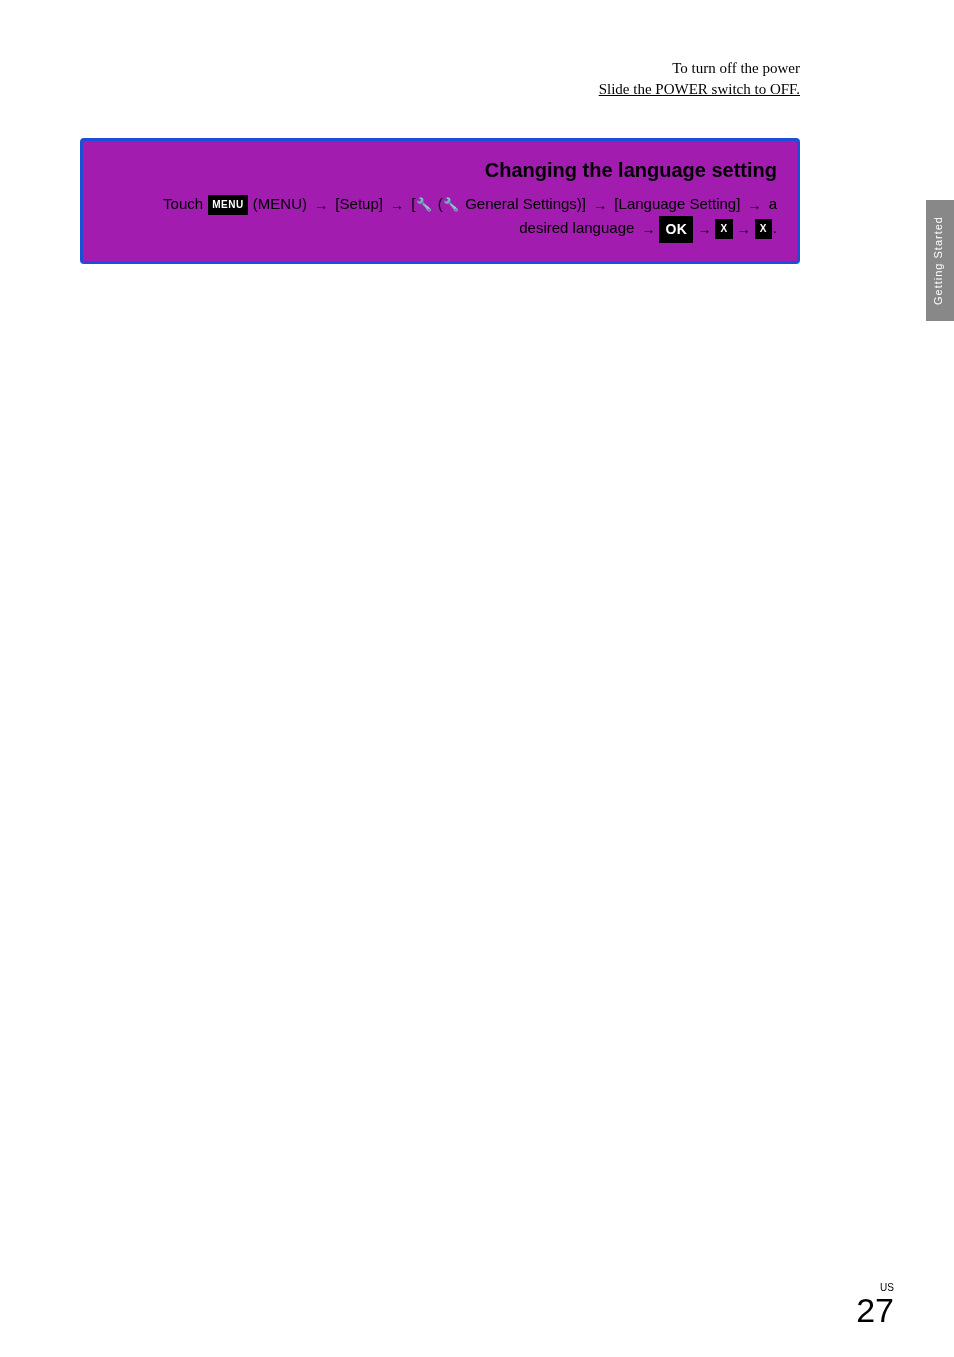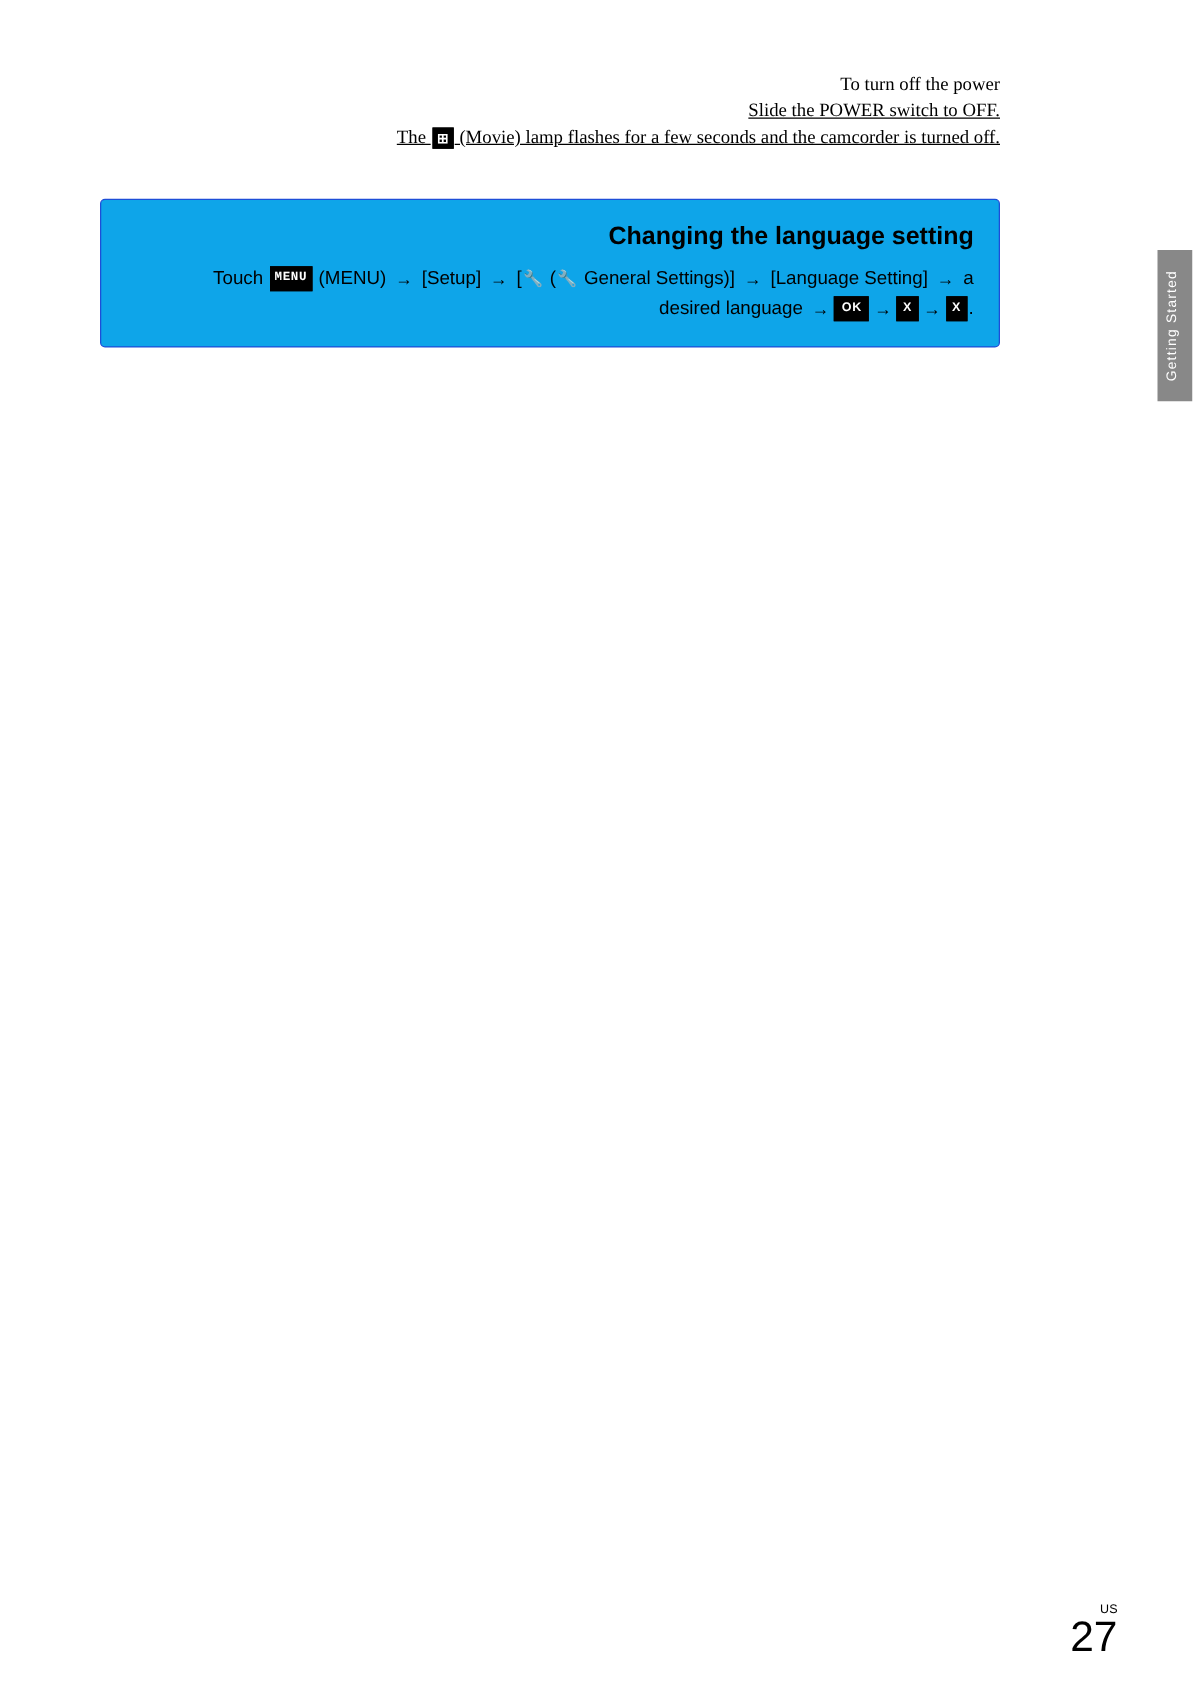--- a/index.html
+++ b/index.html
@@ -47,22 +47,22 @@
       font-size: 11px;
       font-weight: bold;
       padding: 1px 3px;
       margin: 0 1px;
       vertical-align: middle;
       font-family: Arial, sans-serif;
       border: 1px solid #000;
     }
 
     .language-box {
-      background: #0ea5e9;
-      border: 1px solid #1d4ed8;
+      background: #a21caf;
+      border: 3px solid #1d4ed8;
       border-radius: 4px;
       padding: 18px 20px 18px 20px;
       margin-bottom: 30px;
       margin-top: 40px;
     }
 
     .language-title {
       font-size: 20px;
       font-weight: bold;
       font-family: Arial, Helvetica, sans-serif;
@@ -92,25 +92,24 @@
       margin: 0 1px;
       vertical-align: middle;
       font-family: Arial, sans-serif;
       border: 1px solid #000;
       letter-spacing: 0.5px;
     }
 
     .menu-btn {
       font-size: 10px;
       padding: 1px 3px;
-      font-family: Liberation Mono, monospace;
     }
 
     .ok-btn {
-      font-size: 10px;
+      font-size: 14px;
       padding: 1px 5px;
     }
 
     .x-btn {
       font-size: 10px;
       padding: 1px 4px;
     }
 
     .arrow {
       display: inline-block;
@@ -168,23 +167,20 @@
     }
   </style>
 </head>
 <body>
 
 <div class="page-content">
 
   <div class="power-section">
     <div class="power-title">To turn off the power</div>
     <div class="power-line">Slide the POWER switch to OFF.</div>
-    <div class="power-line">
-      <span>The </span><span class="movie-icon">⊞</span><span> (Movie) lamp flashes for a few seconds and the camcorder is turned off.</span>
-    </div>
   </div>
 
   <div class="language-box">
     <div class="language-title">Changing the language setting</div>
     <div class="language-instruction">
       <span>Touch </span><span class="btn-icon menu-btn">MENU</span><span> (MENU) </span><span class="arrow">→</span><span> [Setup] </span><span class="arrow">→</span><span> [</span><span class="wrench-icon">🔧</span><span> (</span><span class="wrench-icon">🔧</span><span> General Settings)] </span><span class="arrow">→</span><span> [Language Setting] </span><span class="arrow">→</span><span> a<br>desired language </span><span class="arrow">→</span><span class="btn-icon ok-btn">OK</span><span class="arrow"> →</span><span class="btn-icon x-btn">X</span><span class="arrow"> →</span><span class="btn-icon x-btn">X</span><span>.</span>
     </div>
   </div>
 </div>
 

